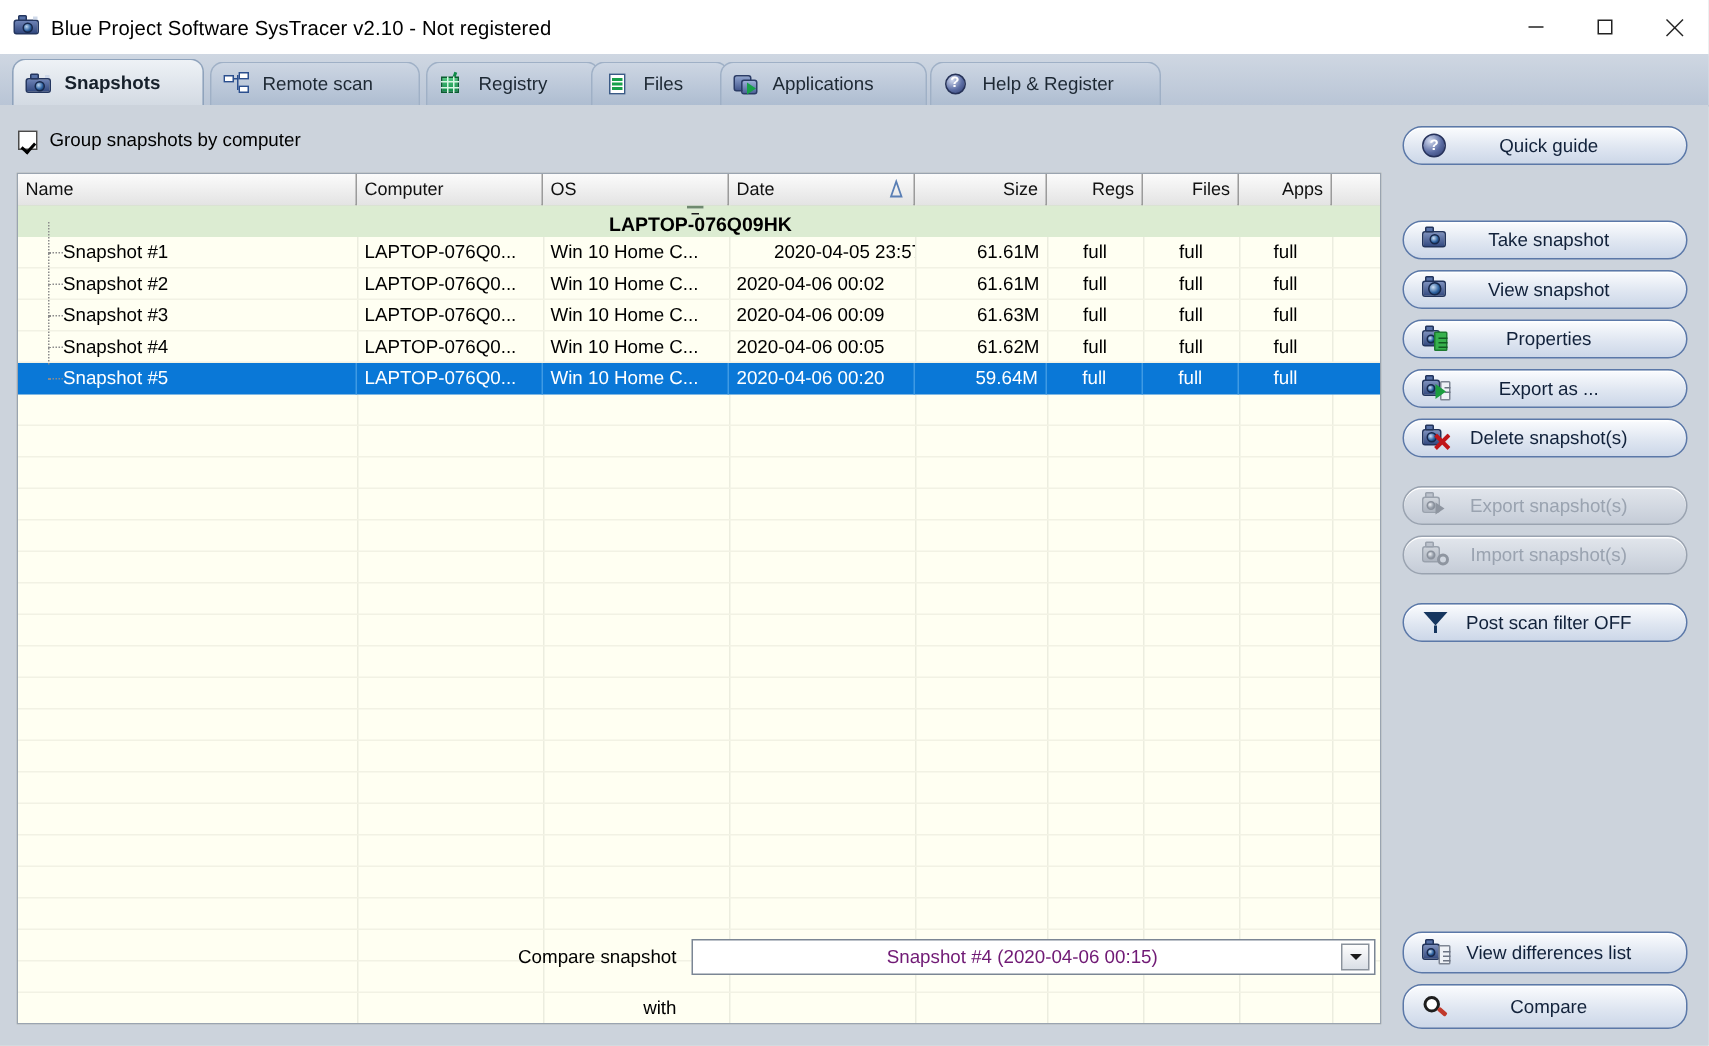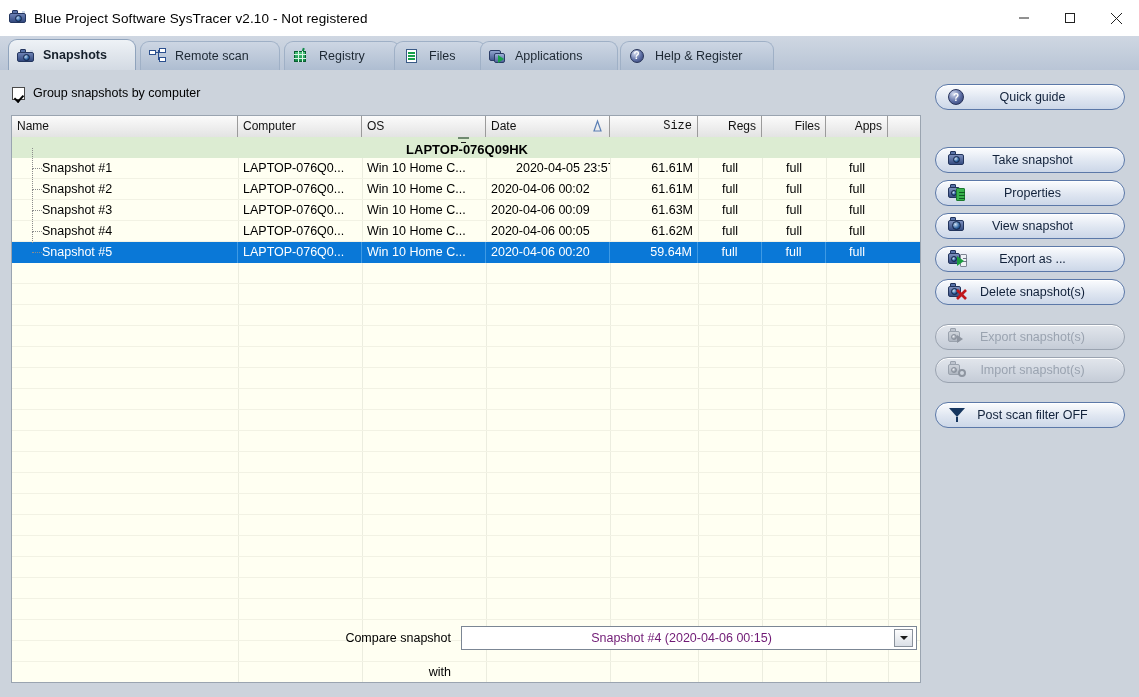--- a/index.html
+++ b/index.html
@@ -290,21 +290,21 @@
       <div class="lhead">
         <div class="hc" style="width:226px;">Name</div>
         <div class="hc" style="width:124px;">Computer</div>
         <div class="hc" style="width:124px;">OS</div>
         <div class="hc" style="width:124px;">
           <span>Date</span>
           <svg class="sortmark" viewBox="0 0 11 14">
             <polygon points="5.5,2 9,12 2,12" fill="none" stroke="#5a7fb5" stroke-width="1.2"></polygon>
           </svg>
         </div>
-        <div class="hc r" style="width:88px;font-family:Liberation Mono, monospace;">Size</div>
+        <div class="hc r" style="width:88px;">Size</div>
         <div class="hc r" style="width:64px;">Regs</div>
         <div class="hc r" style="width:64px;">Files</div>
         <div class="hc r" style="width:62px;">Apps</div>
         <div class="hc" style="width:32px;border-right:none;"></div>
       </div>
 
       <div class="gridbg">
         <div class="vline" style="left:226px;"></div>
         <div class="vline" style="left:350px;"></div>
         <div class="vline" style="left:474px;"></div>
@@ -433,43 +433,43 @@
         <span class="bi">
           <span class="camsm"></span>
             <span class="camhump"></span>
             <span class="camlens"></span>
         </span>
         <span class="bl">Take snapshot</span>
       </div>
 
       <div class="pbtn">
         <span class="bi">
+          <span class="camsm"></span>
+            <span class="camhump"></span>
+          <span class="camlens" style="left:5px;width:9px;height:9px;top:4px;"></span>
+        </span>
+        <span class="bl">View snapshot</span>
+      </div>
+
+      <div class="pbtn">
+        <span class="bi">
           <span class="camsm" style="width:12px;"></span>
             <span class="camhump"></span>
           <span class="camlens" style="left:4px;top:6px;width:6px;height:6px;"></span>
           <span class="clipbd">
               <span class="l" style="top:3px;"></span>
               <span class="l" style="top:6px;"></span>
               <span class="l" style="top:9px;"></span>
             </span>
         </span>
         <span class="bl">Properties</span>
       </div>
 
       <div class="pbtn">
         <span class="bi">
-          <span class="camsm"></span>
-            <span class="camhump"></span>
-          <span class="camlens" style="left:5px;width:9px;height:9px;top:4px;"></span>
-        </span>
-        <span class="bl">View snapshot</span>
-      </div>
-
-      <div class="pbtn">
-        <span class="bi">
           <span class="camsm" style="width:12px;"></span>
             <span class="camhump"></span>
           <span class="camlens" style="left:4px;top:6px;width:6px;height:6px;"></span>
           <span class="clipbd wh" style="left:13px;width:7px;">
               <span class="l" style="top:3px;width:4px;"></span>
               <span class="l" style="top:6px;width:4px;"></span>
             </span>
           <span class="gplay"></span>
         </span>
         <span class="bl">Export as ...</span>
@@ -529,15 +529,37 @@
         <span class="arrowbtn">
             <b></b>
           </span>
       </span>
     </div>
 
     <div class="cmpRow" style="left:334px;top:595px;">
       <span class="cmpLabel" style="width:117px;">with</span>
     </div>
 
+    <div class="btncol" style="top:551px;">
+      <div class="pbtn" style="height:28px;">
+        <span class="bi">
+          <span class="camsm" style="width:12px;"></span>
+            <span class="camhump"></span>
+          <span class="camlens" style="left:4px;top:6px;width:6px;height:6px;"></span>
+          <span class="clipbd wh" style="left:12px;width:8px;">
+              <span class="l" style="top:3px;width:5px;"></span>
+              <span class="l" style="top:6px;width:5px;"></span>
+              <span class="l" style="top:9px;width:5px;"></span>
+            </span>
+        </span>
+        <span class="bl">View differences list</span>
+      </div>
+      <div class="pbtn" style="height:30px;margin-top:5px;">
+        <span class="bi">
+          <span class="magn"></span>
+            <span class="magnh"></span>
+        </span>
+        <span class="bl">Compare</span>
+      </div>
+    </div>
 
   </div>
 </div>
 
 </body></html>

